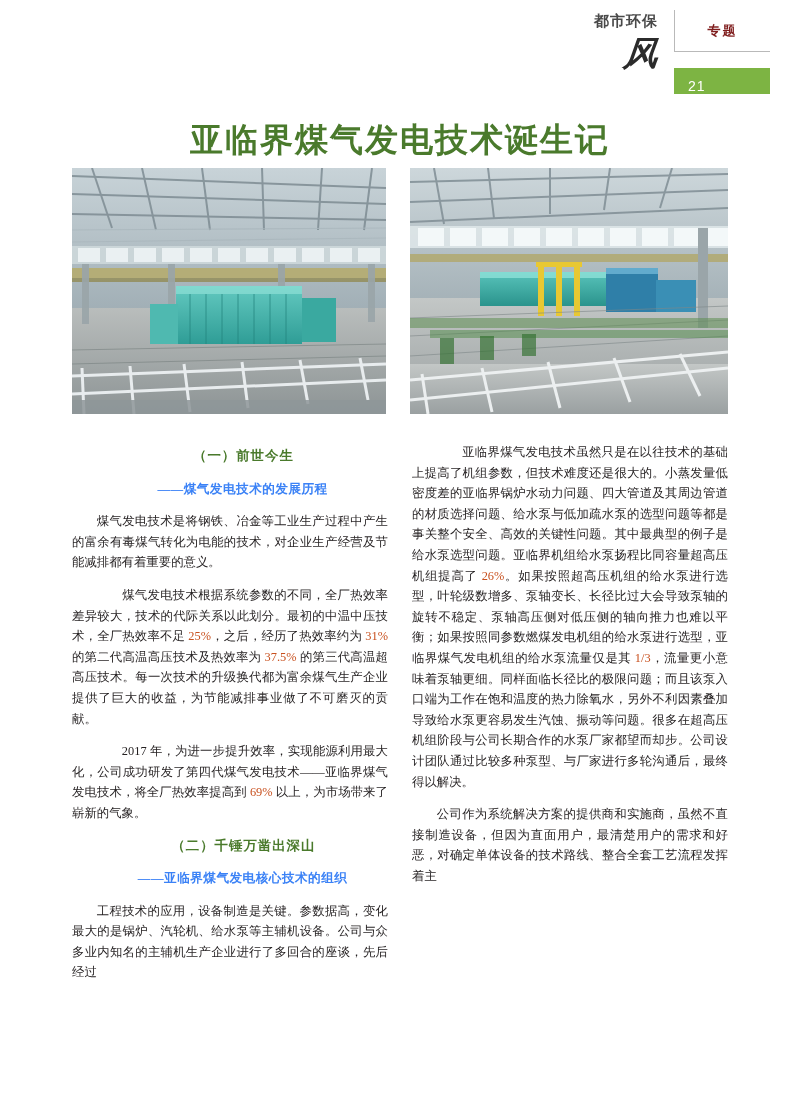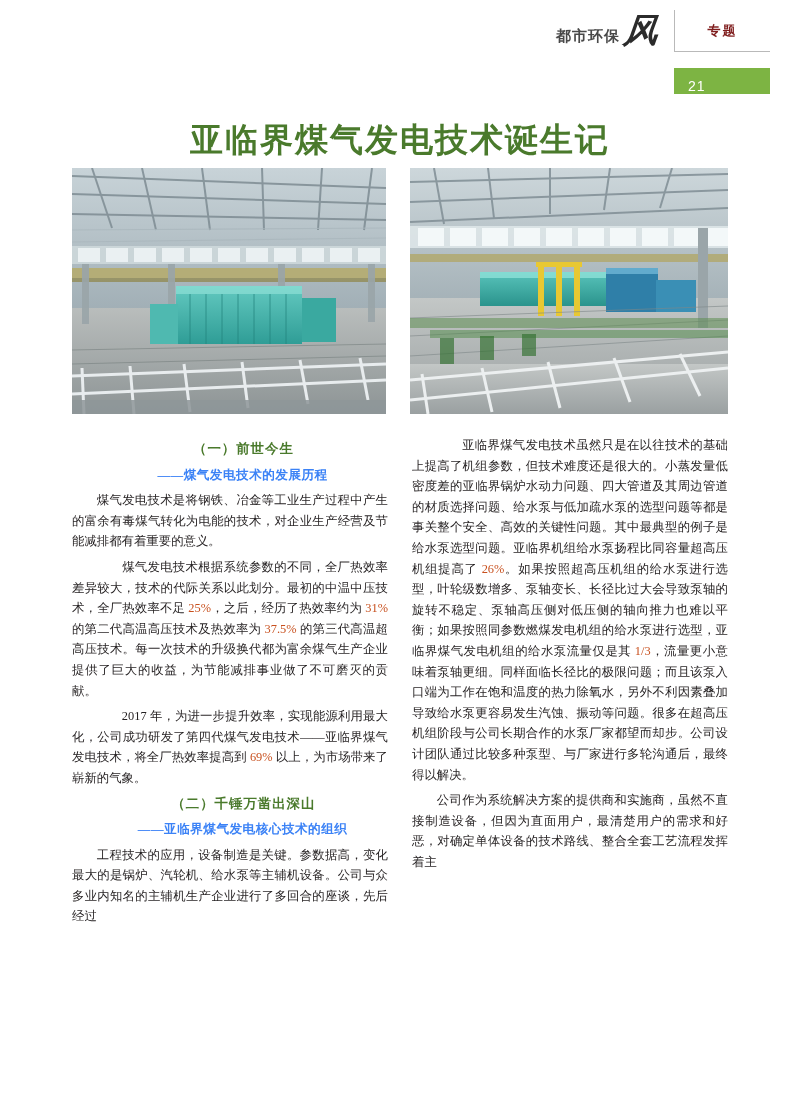--- a/index.html
+++ b/index.html
@@ -24,20 +24,21 @@
     width: 800px;
     height: 100px;
   }
   .masthead {
     position: absolute;
     right: 142px;
     top: 14px;
     display: flex;
     align-items: flex-end;
     gap: 4px;
+    flex-direction: column;
   }
   .masthead-cn {
     font-family: "Liberation Serif", serif;
     font-size: 15px;
     letter-spacing: 1px;
     color: #3a3a3a;
     font-weight: bold;
     line-height: 1;
     padding-bottom: 4px;
     opacity: 0.92;
@@ -136,21 +137,21 @@
     gap: 24px;
   }
   .col {
     width: 316px;
     font-size: 12.4px;
     line-height: 20.6px;
     text-align: justify;
     color: #231f20;
   }
   .col p {
-    margin: 5px 0 1px 0;
+    margin: 12px 0 1px 0;
     text-indent: 2em;
   }
   .heading-main {
     margin: 4px 0 2px 0;
     text-align: center;
     color: #4a7a2c;
     font-weight: bold;
     font-size: 13.4px;
     letter-spacing: 1px;
     text-indent: 0;

